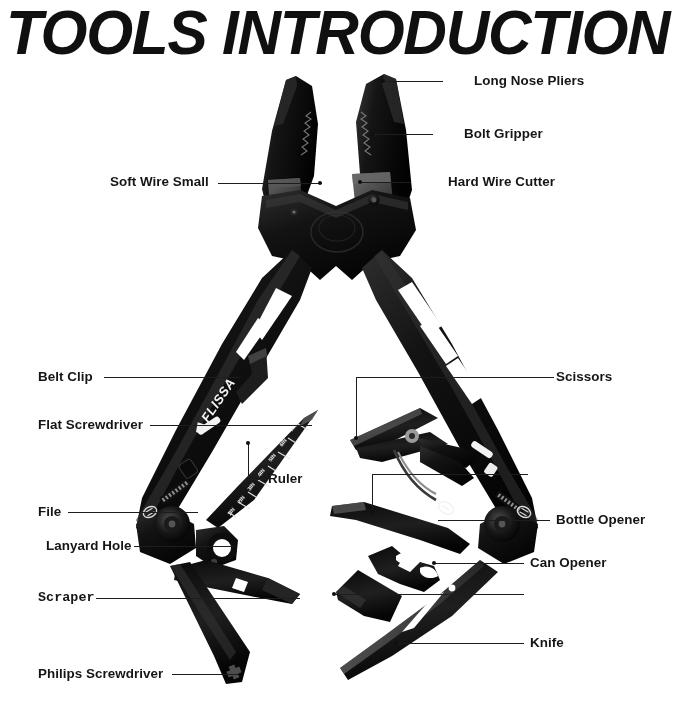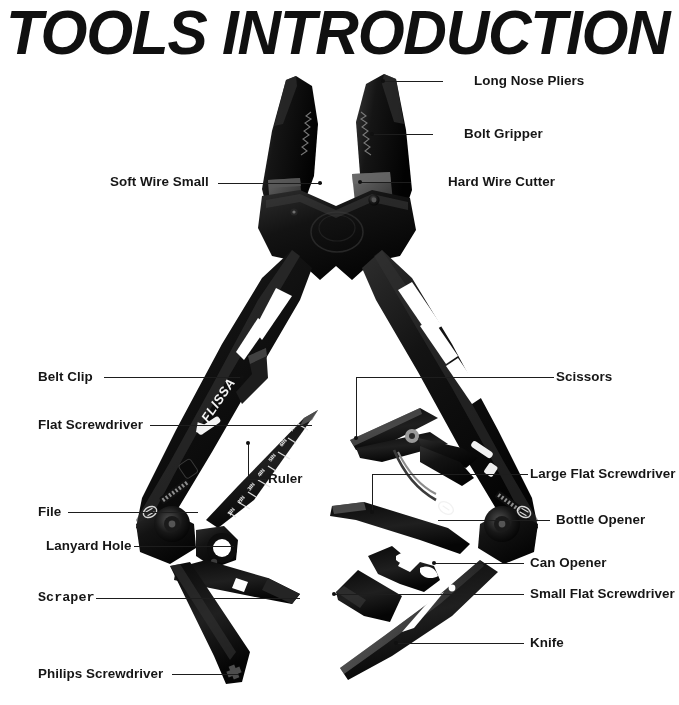--- a/index.html
+++ b/index.html
@@ -368,19 +368,17 @@
   <div class="label l" style="left:38px; top:370px;">Belt Clip</div>
   <div class="label l" style="left:38px; top:418px;">Flat Screwdriver</div>
   <div class="label l" style="left:38px; top:505px;">File</div>
   <div class="label l" style="left:38px; top:539px;margin-left:8px;">Lanyard Hole</div>
   <div class="label l" style="left:38px; top:591px;font-family:Liberation Mono, monospace;">Scraper</div>
   <div class="label l" style="left:38px; top:667px;">Philips Screwdriver</div>
 
   <div class="label l" style="left:268px; top:472px;">Ruler</div>
 
   <div class="label r" style="left:556px; top:370px;">Scissors</div>
-  <div class="label r" style="left:530px; top:467px;">Large Flat Screwdriver</div>
   <div class="label r" style="left:556px; top:513px;">Bottle Opener</div>
   <div class="label r" style="left:530px; top:556px;">Can Opener</div>
-  <div class="label r" style="left:530px; top:587px;">Small Flat Screwdriver</div>
   <div class="label r" style="left:530px; top:636px;">Knife</div>
 
 </div>
 
 </body></html>

